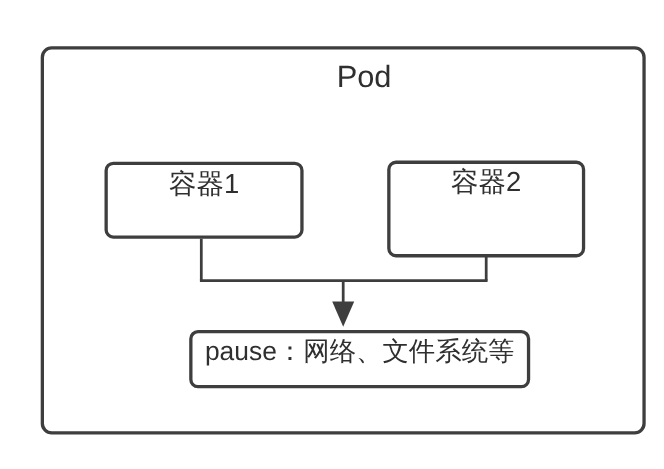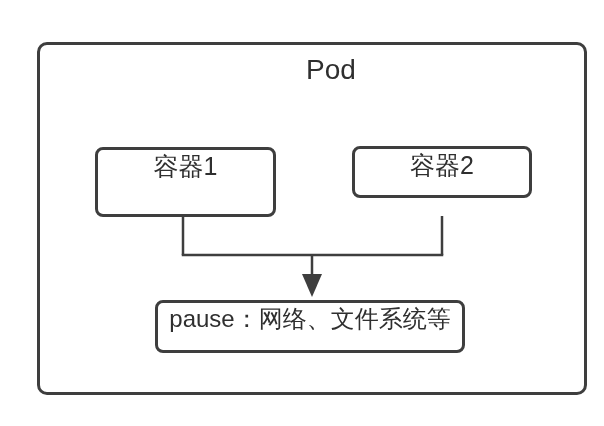--- a/index.html
+++ b/index.html
@@ -60,24 +60,24 @@
   .container-1 {
     left: 95px;
     top: 147px;
     width: 181px;
     height: 70px;
   }
   .container-2 {
     left: 352px;
     top: 146px;
     width: 180px;
-    height: 52px;
+    height: 88px;
   }
   .pause-node {
-    left: 155px;
+    left: 172px;
     top: 300px;
     width: 310px;
     height: 53px;
     border-radius: 8px;
     font-size: 24px;
   }
 </style>
 </head>
 <body>
 

